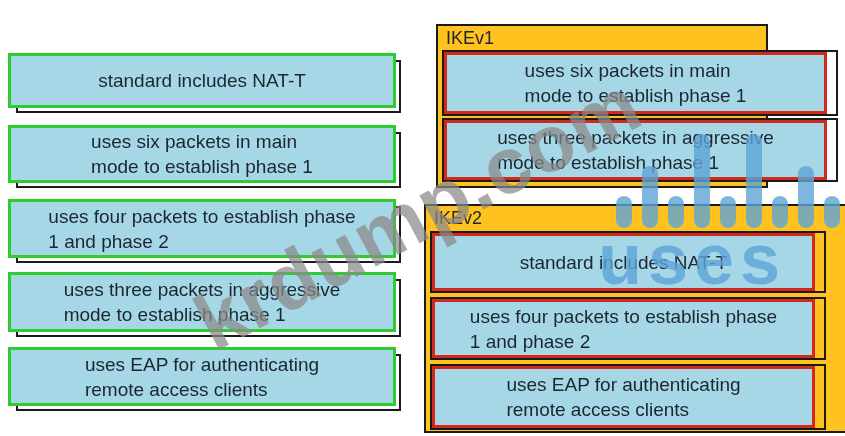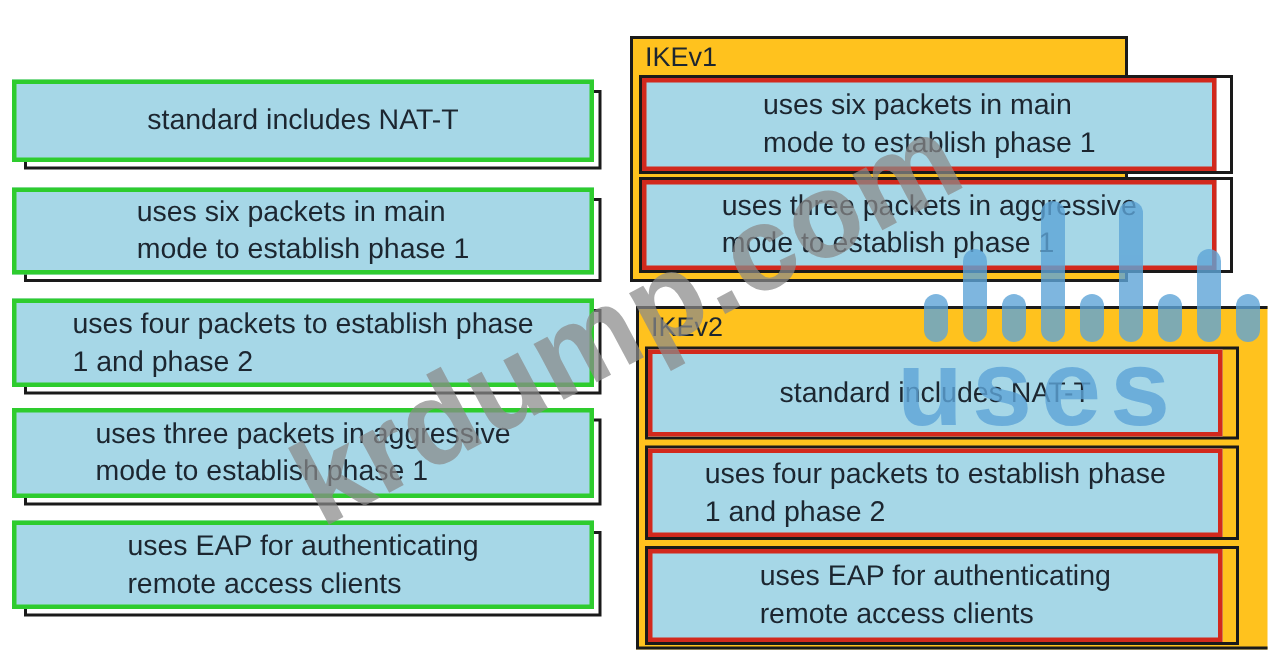--- a/index.html
+++ b/index.html
@@ -91,21 +91,21 @@
   </div>
   <div class="card source" style="left:8px;top:272px;width:388px;height:60px;">
     <span class="lbl">uses three packets in aggressive
 mode to establish phase 1</span>
   </div>
   <div class="card source" style="left:8px;top:347px;width:388px;height:59px;">
     <span class="lbl">uses EAP for authenticating
 remote access clients</span>
   </div>
 
-  <section class="group" style="left:420px;top:24px;width:332px;height:164px;">
+  <section class="group" style="left:436px;top:24px;width:332px;height:164px;">
     <div class="group-label">IKEv1</div>
     <div class="card dropped" style="left:6px;top:26px;width:383px;height:62px;">
       <span class="lbl">uses six packets in main
 mode to establish phase 1</span>
     </div>
     <div class="card dropped" style="left:6px;top:94px;width:383px;height:60px;">
       <span class="lbl">uses three packets in aggressive
 mode to establish phase 1</span>
     </div>
   </section>

